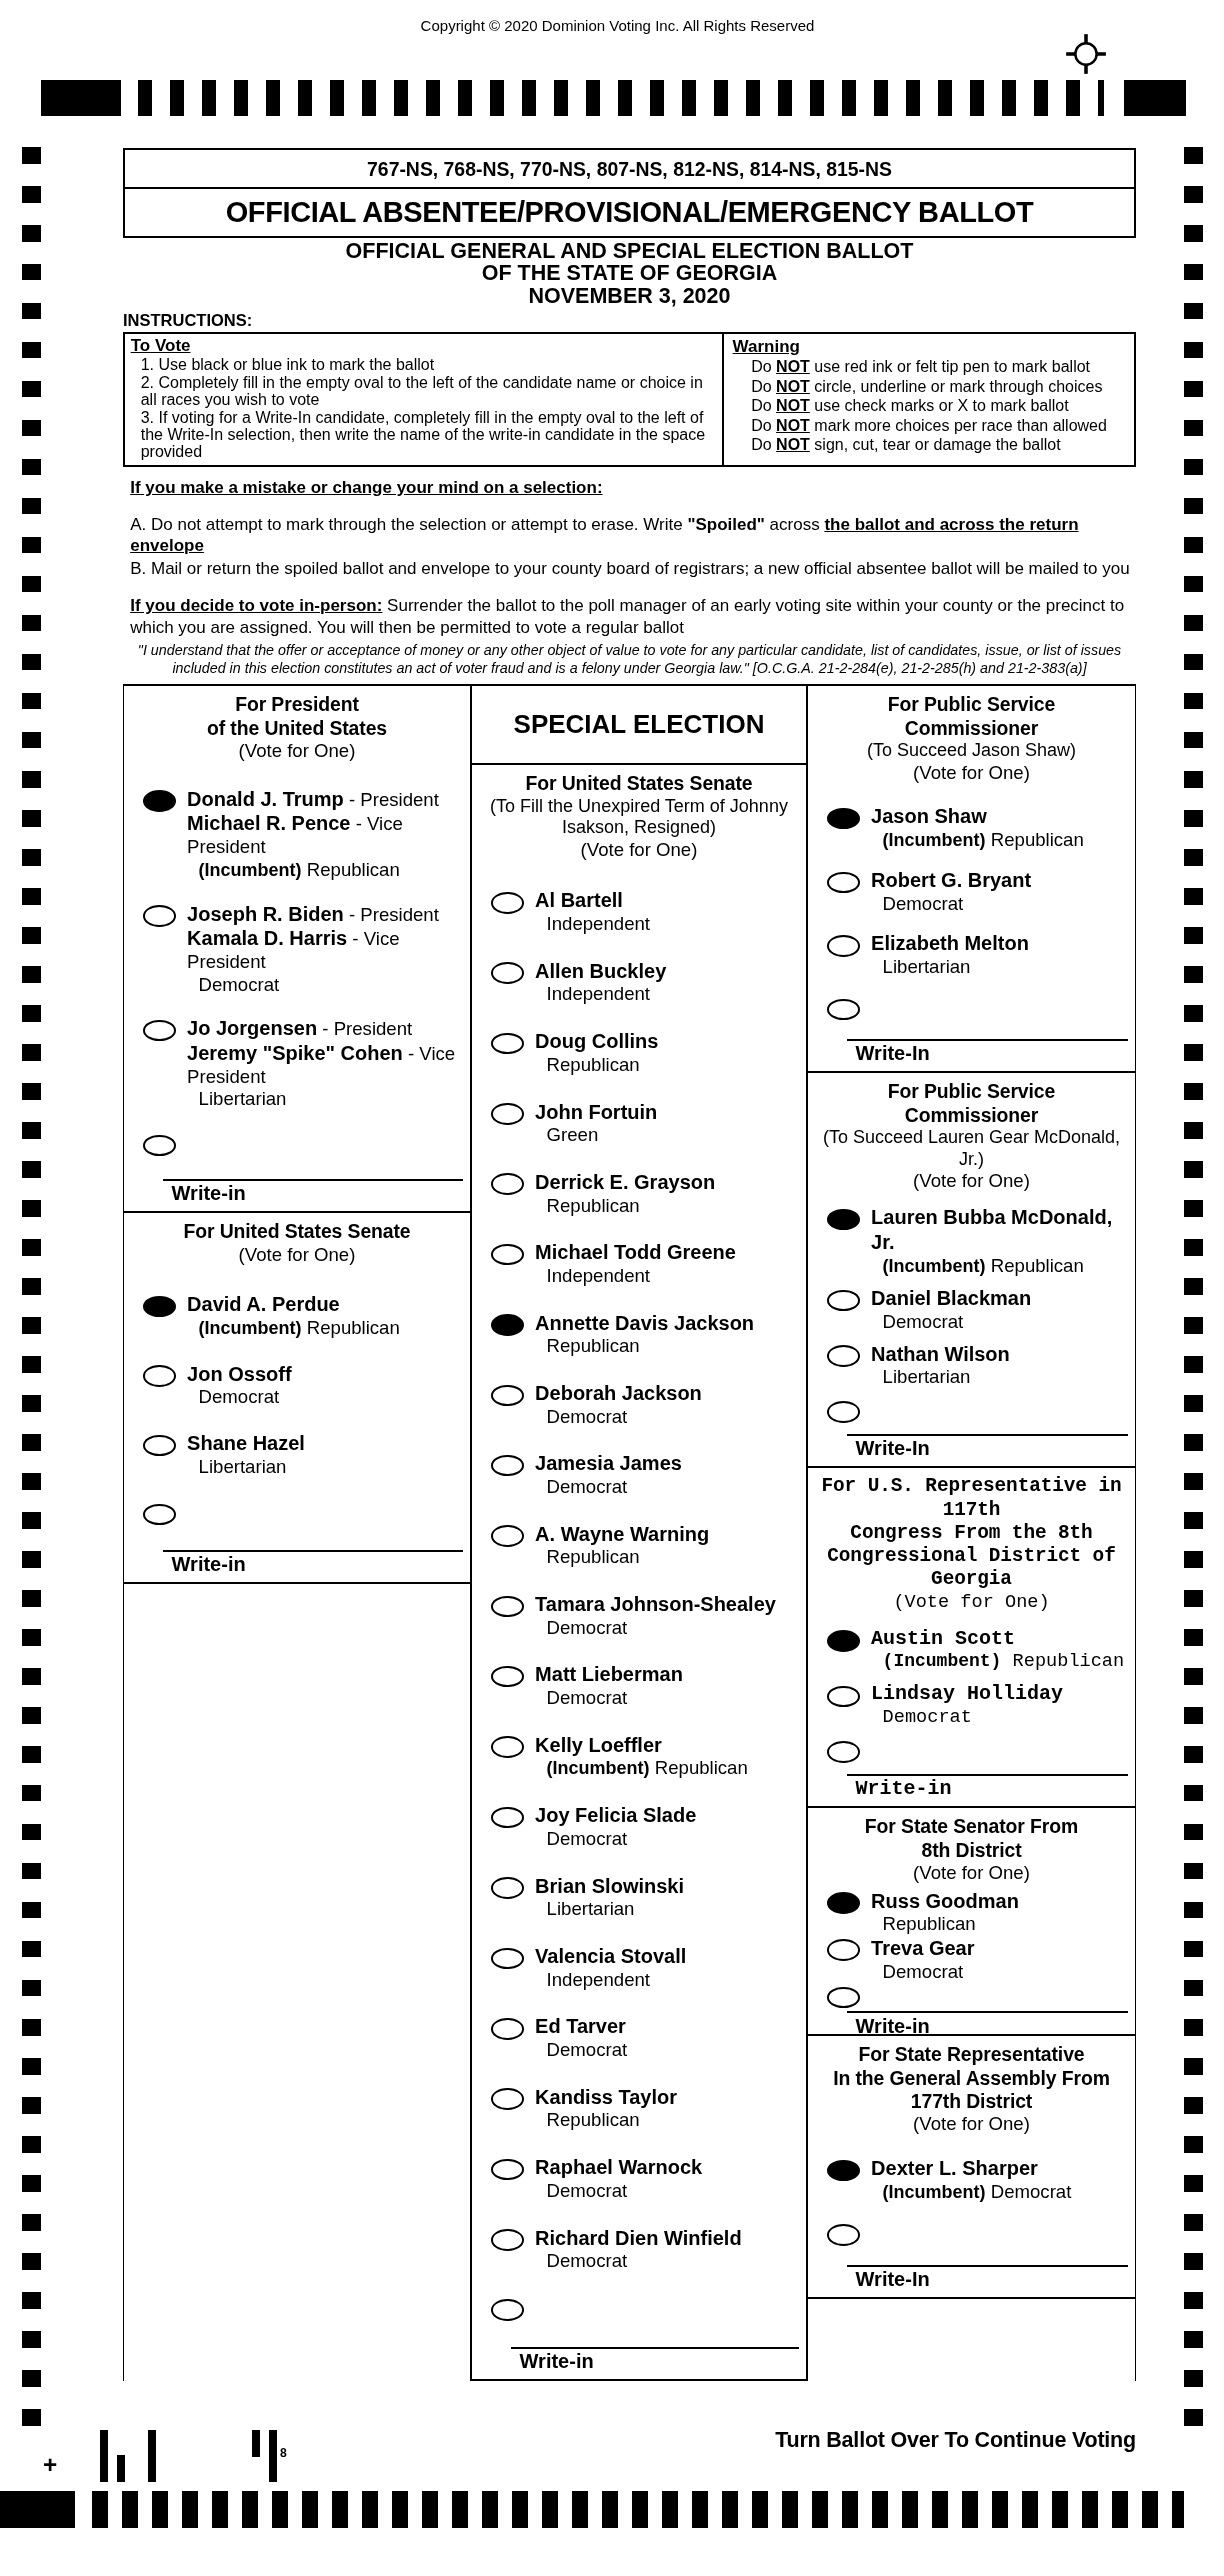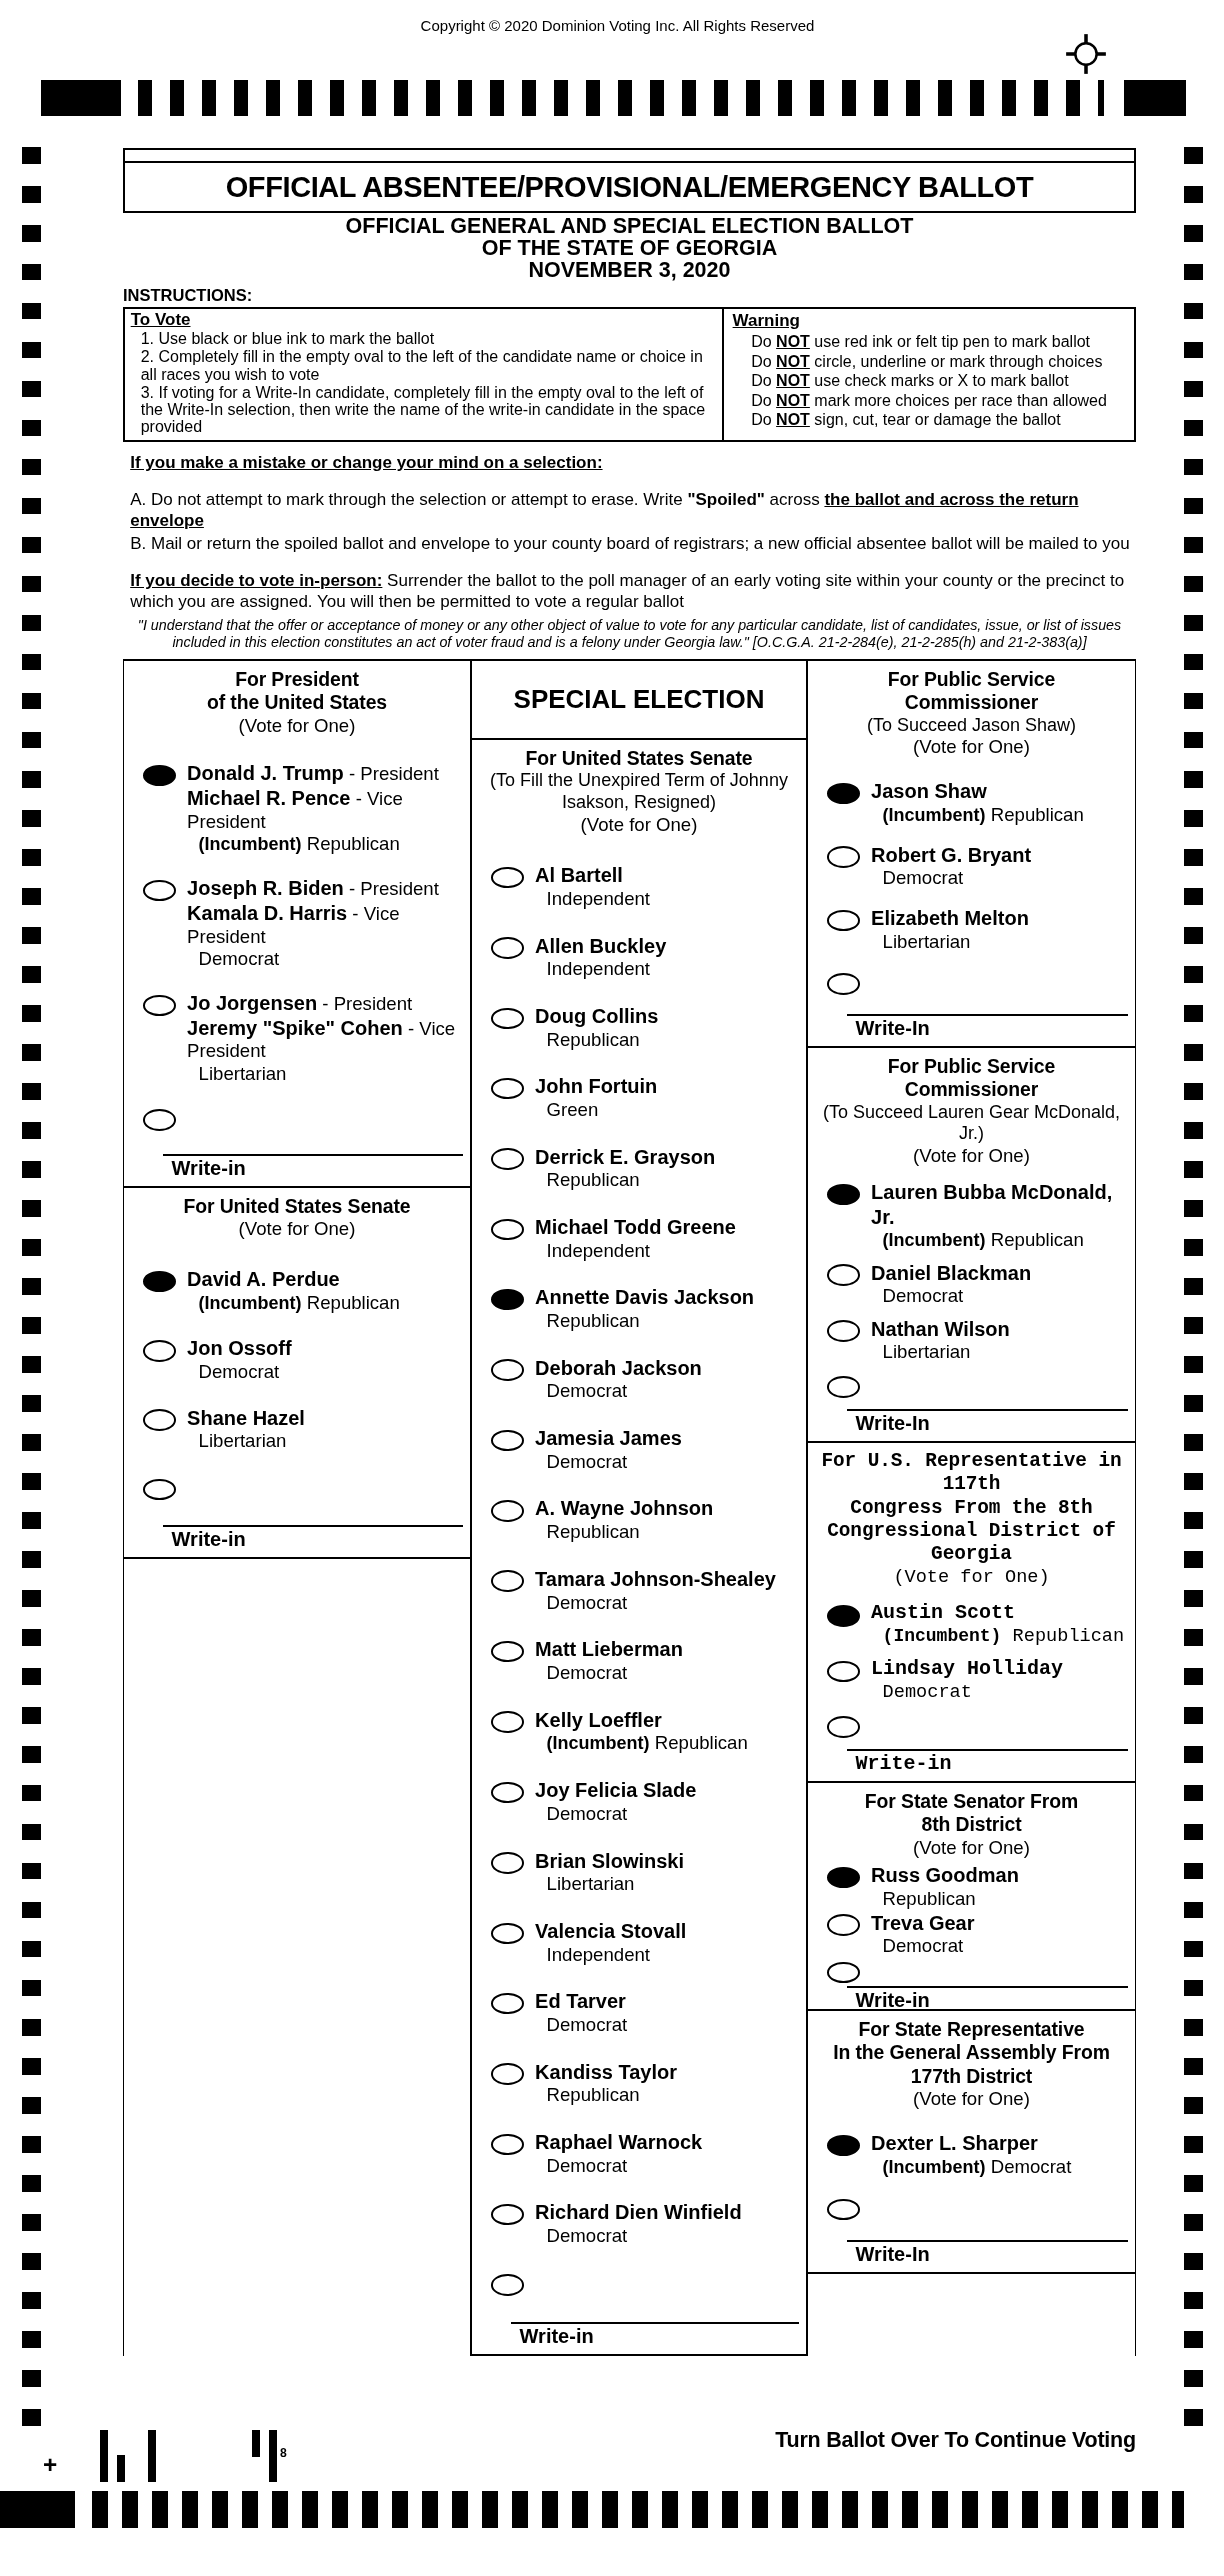--- a/index.html
+++ b/index.html
@@ -126,20 +126,21 @@
   <div class="reg-bar rb4"></div>
   <div class="reg-bar rb5"></div>
   <div class="reg-digit">8</div>
 </div>
 <div class="turnover">Turn Ballot Over To Continue Voting</div>
 
 <div class="main">
 
   <div class="hdrbox">
     <div class="hdr-county">
+      <div class="precincts">767-NS, 768-NS, 770-NS, 807-NS, 812-NS, 814-NS, 815-NS</div>
     </div>
     <div class="ballot-type">OFFICIAL ABSENTEE/PROVISIONAL/EMERGENCY BALLOT</div>
   </div>
 
   <div class="election">
     <div>OFFICIAL GENERAL AND SPECIAL ELECTION BALLOT</div>
     <div>OF THE STATE OF GEORGIA</div>
     <div>NOVEMBER 3, 2020</div>
   </div>
 
@@ -326,21 +327,21 @@
           <div class="cand">
               <span class="oval"></span>
               <div class="ctext">
                 <div class="cname"><b>Jamesia James</b></div>
                 <div class="cparty"><span>Democrat</span></div>
               </div>
             </div>
           <div class="cand">
               <span class="oval"></span>
               <div class="ctext">
-                <div class="cname"><b>A. Wayne Johnson</b></div>
+                <div class="cname"><b>A. Wayne Warning</b></div>
                 <div class="cparty"><span>Republican</span></div>
               </div>
             </div>
           <div class="cand">
               <span class="oval"></span>
               <div class="ctext">
                 <div class="cname"><b>Tamara Johnson-Shealey</b></div>
                 <div class="cparty"><span>Democrat</span></div>
               </div>
             </div>

